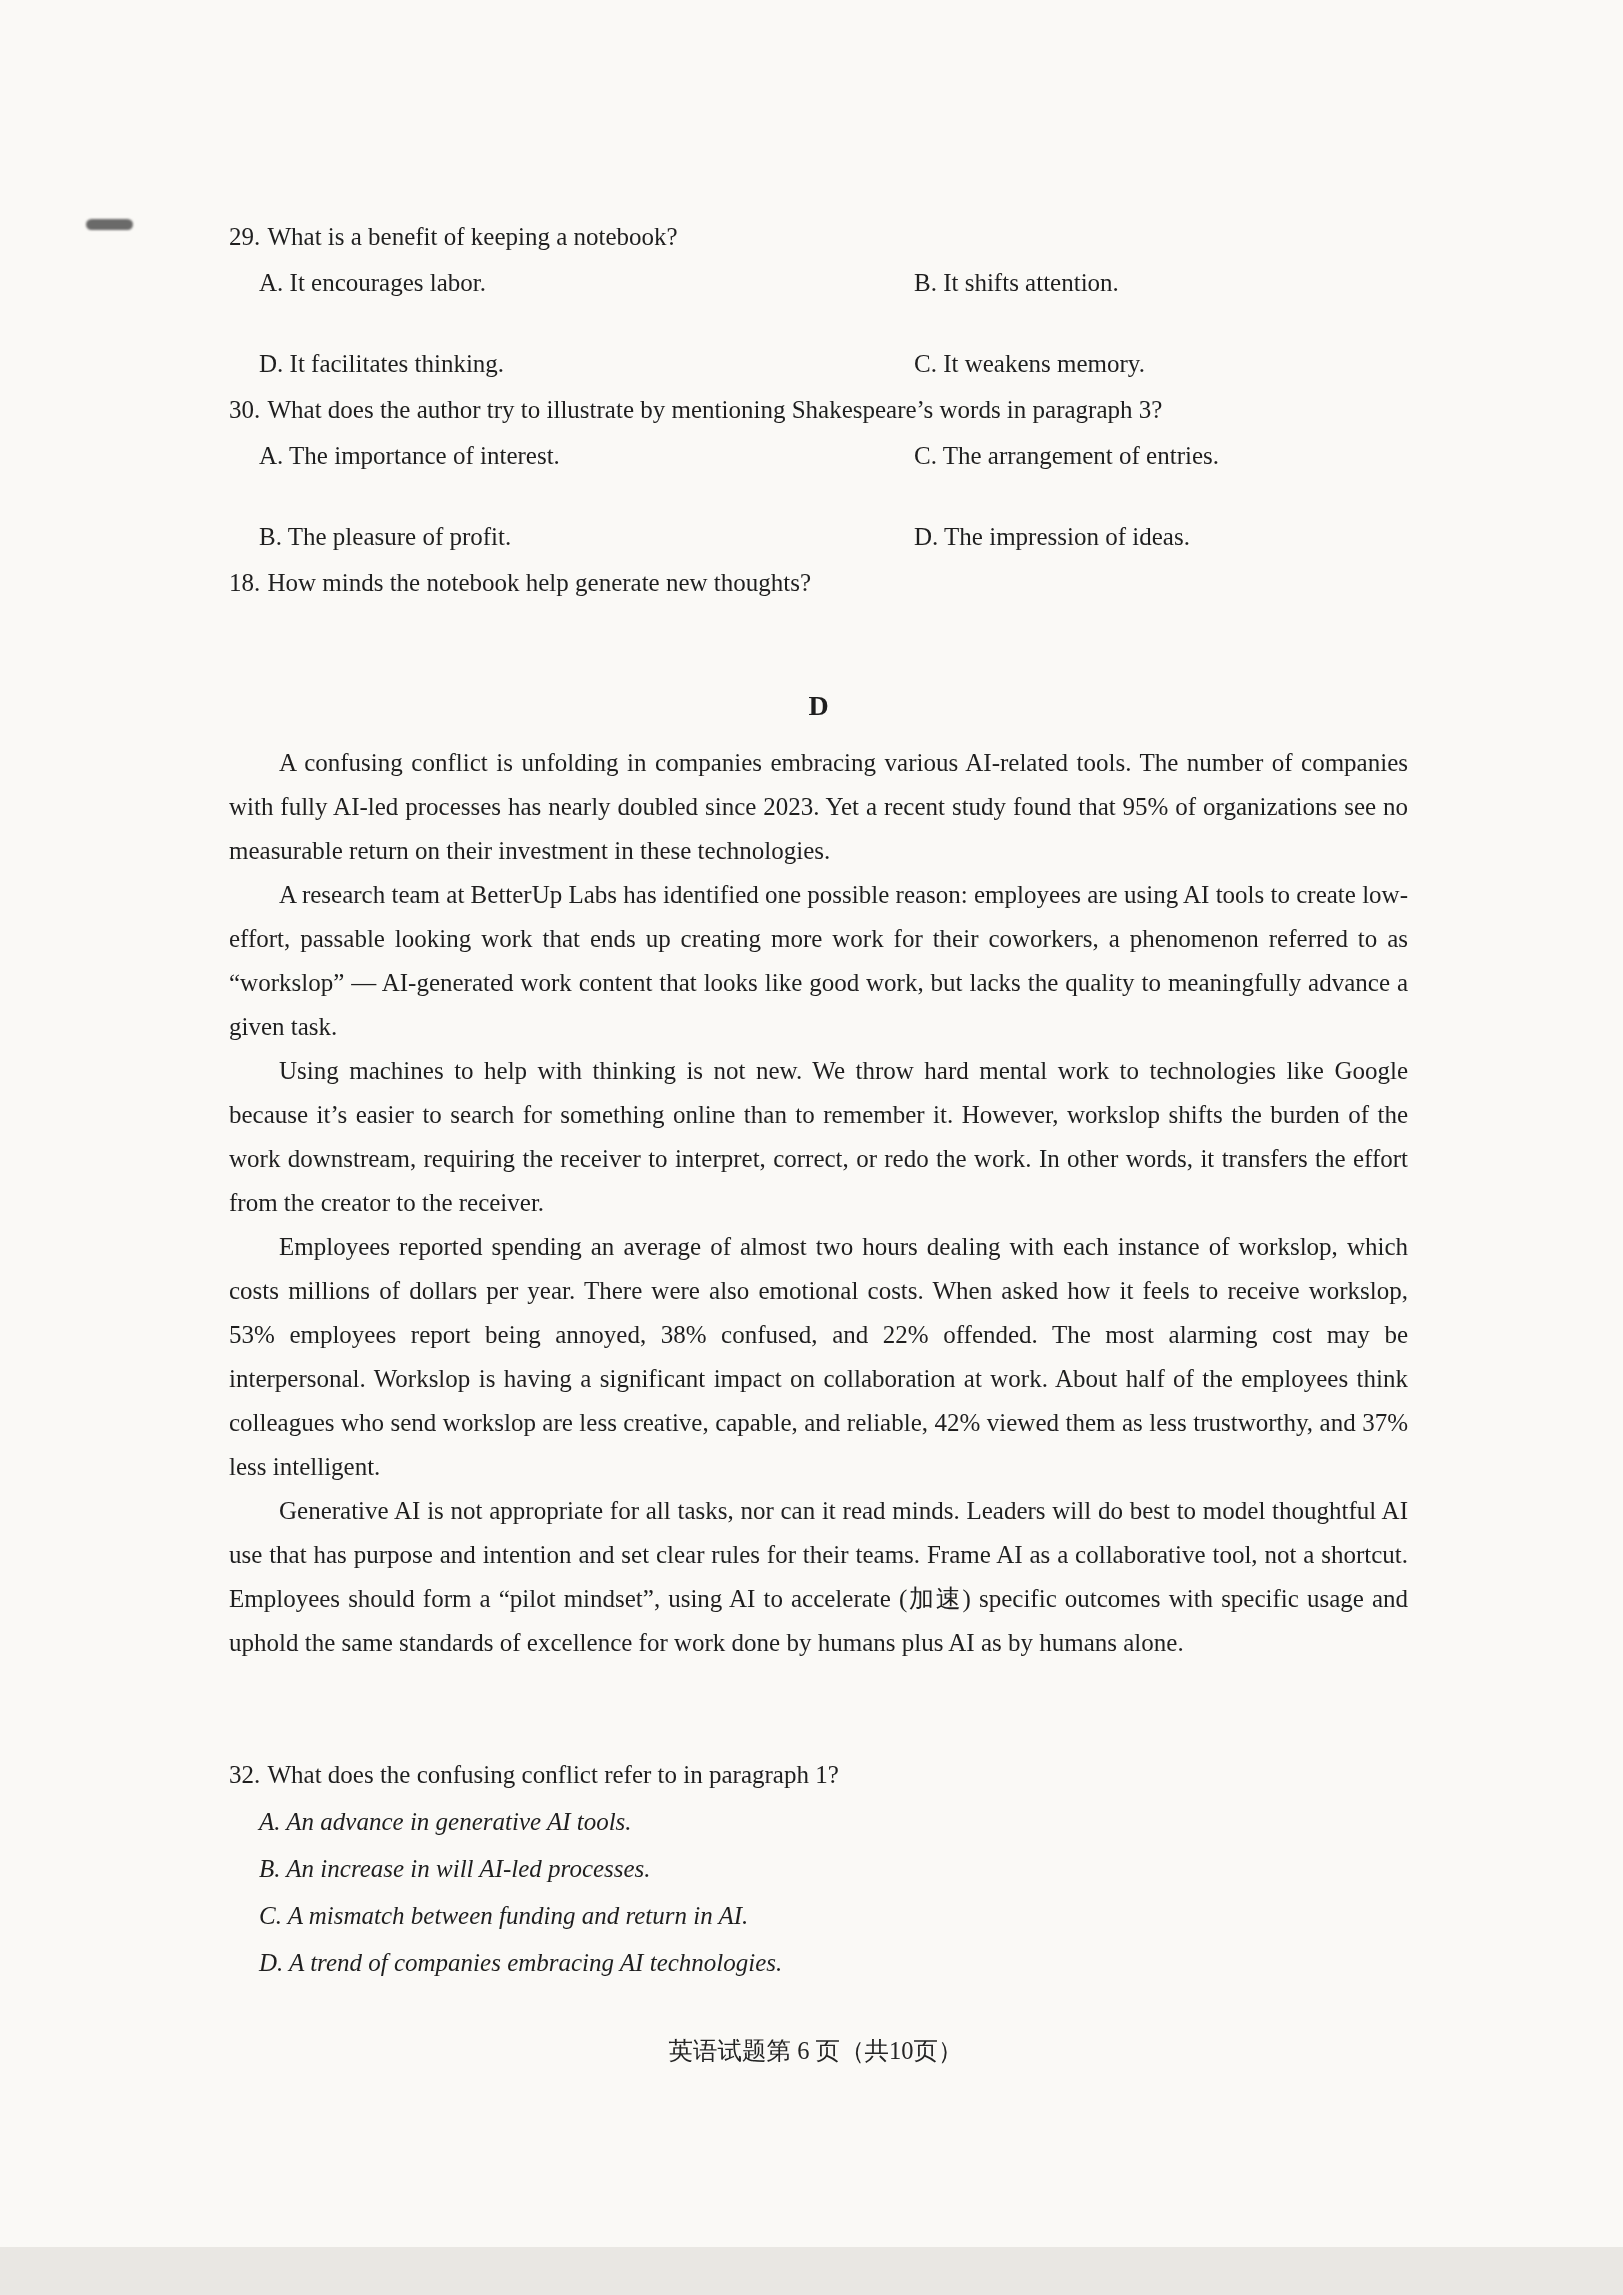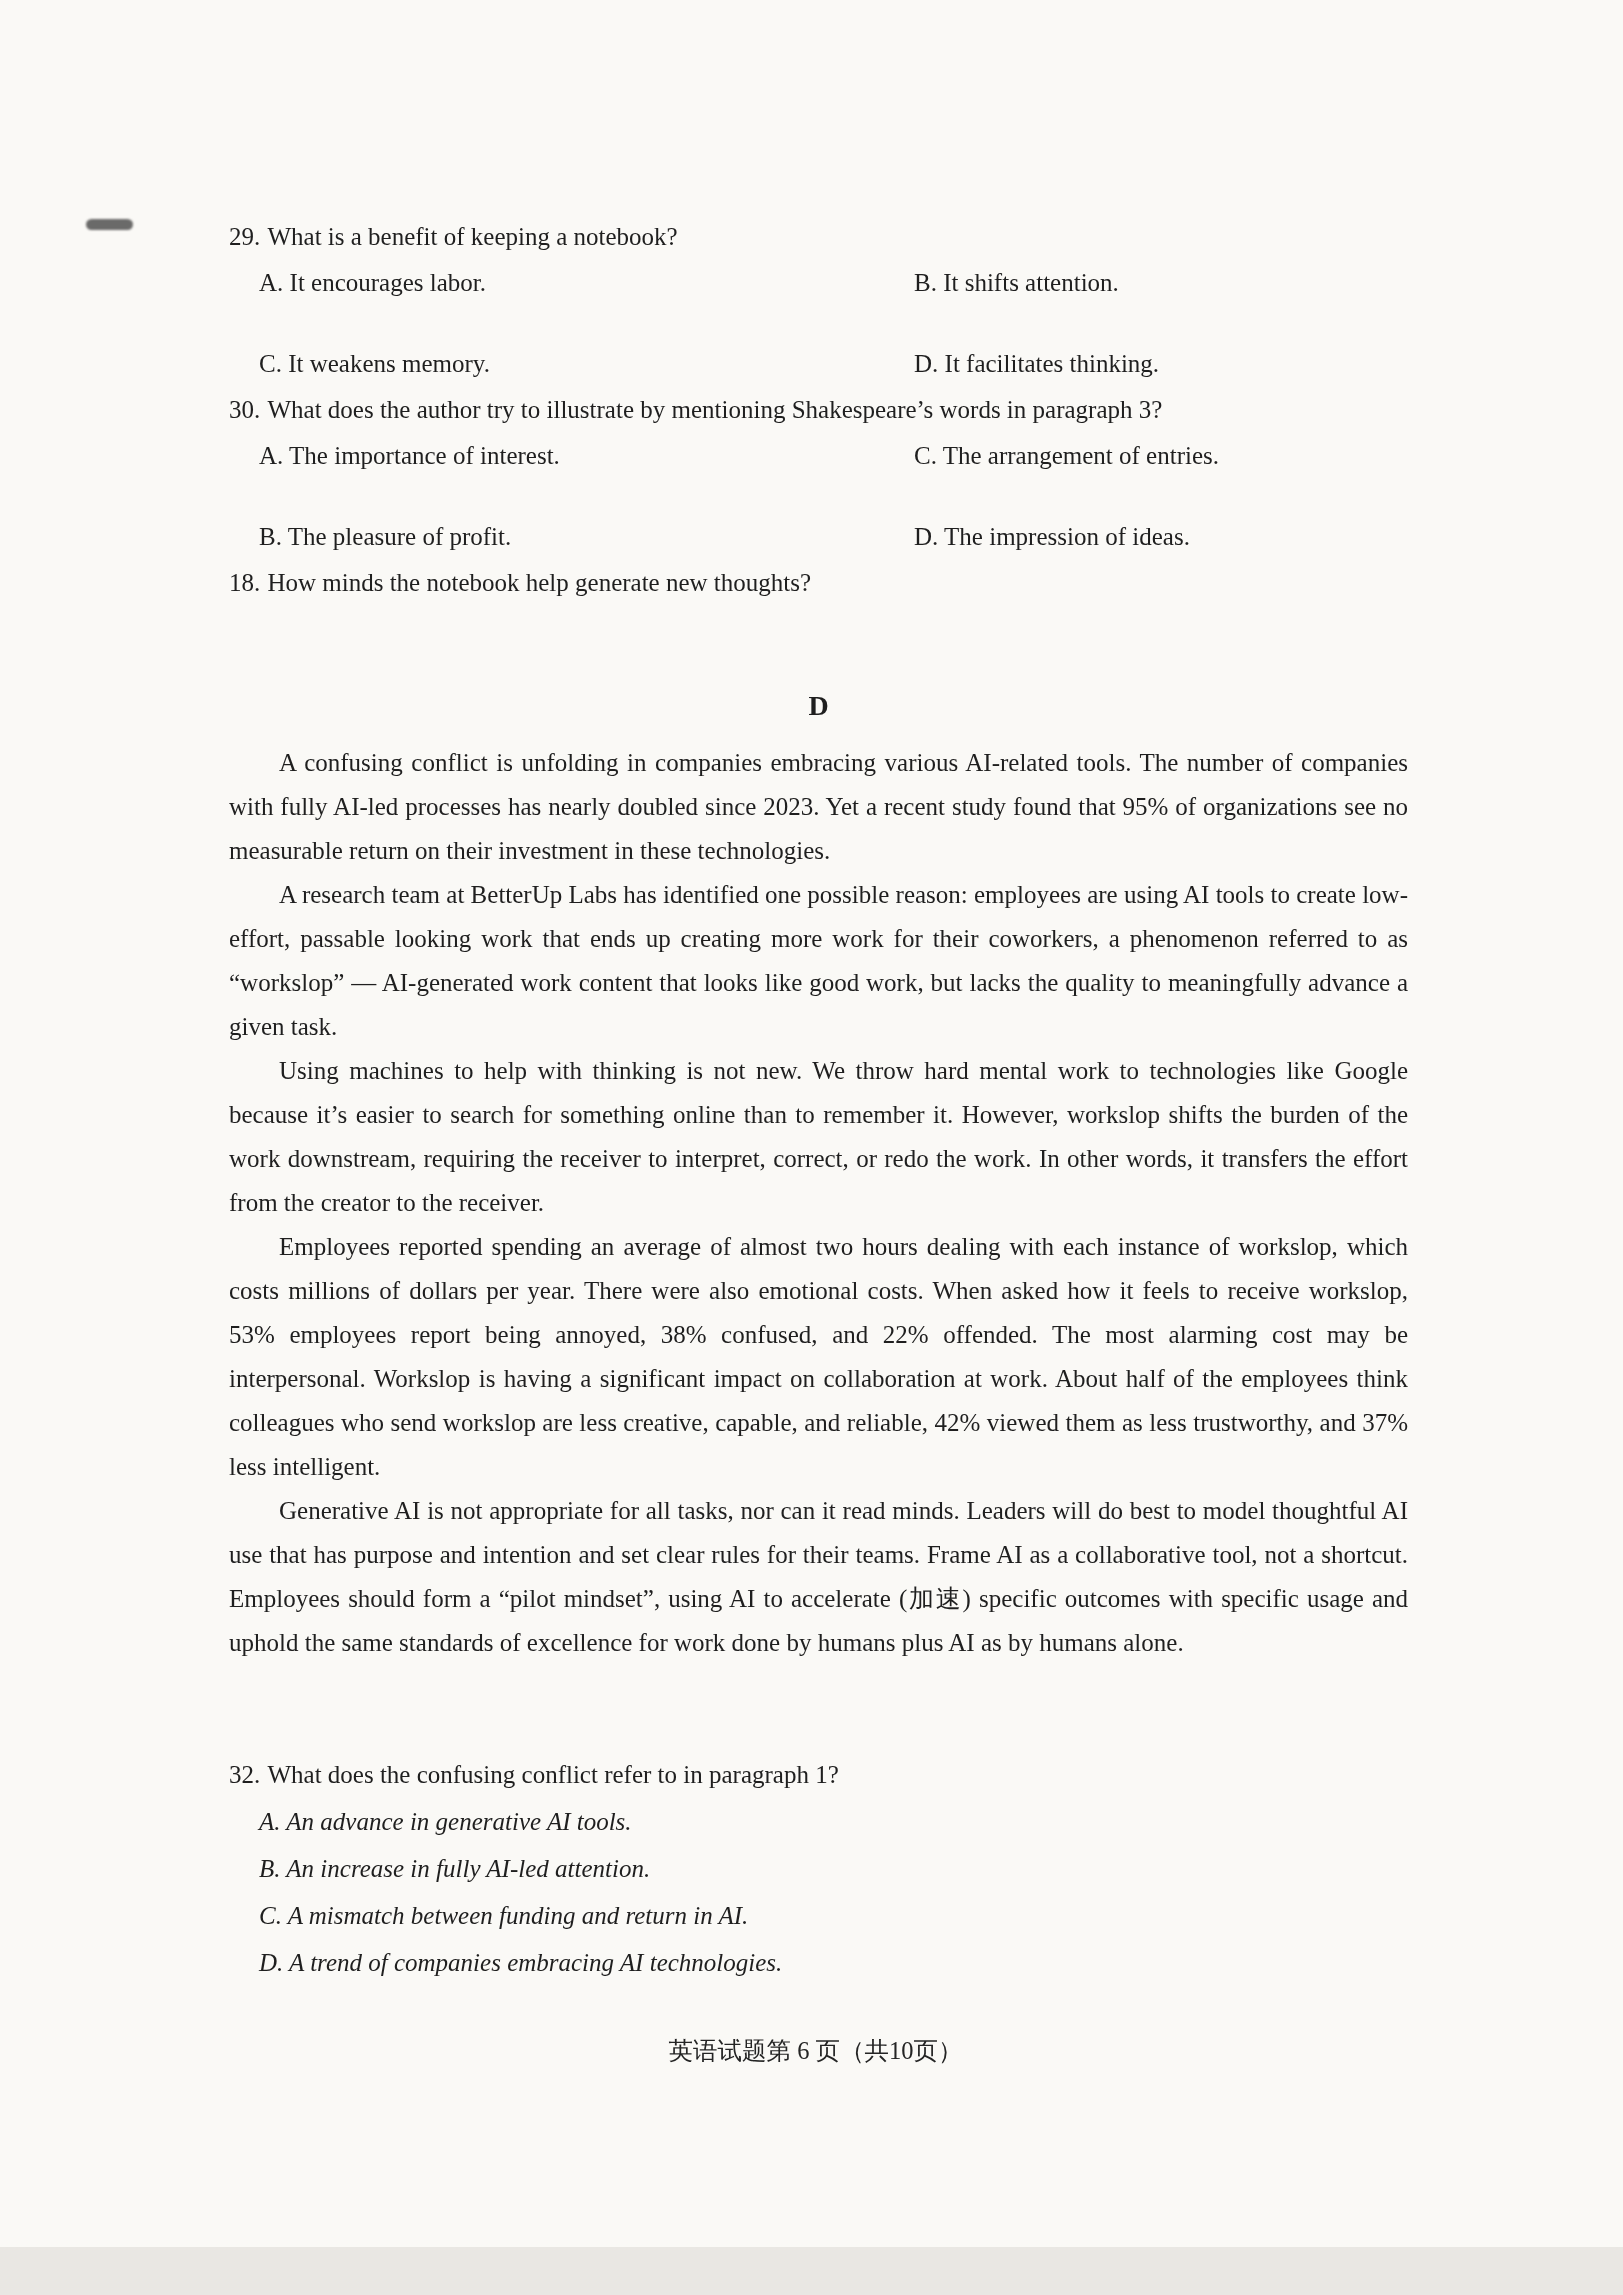--- a/index.html
+++ b/index.html
@@ -87,22 +87,22 @@
 
   <div class="scan-artifact"></div>
 
   <div class="question">
     <div class="stem">
       <span class="qnum">29.</span><span>What is a benefit of keeping a notebook?</span>
     </div>
     <div class="options">
       <span class="opt">A. It encourages labor.</span>
       <span class="opt">B. It shifts attention.</span>
+      <span class="opt">D. It facilitates thinking.</span>
       <span class="opt">C. It weakens memory.</span>
-      <span class="opt">D. It facilitates thinking.</span>
     </div>
   </div>
 
   <div class="question">
     <div class="stem">
       <span class="qnum">30.</span><span>What does the author try to illustrate by mentioning Shakespeare’s words in paragraph 3?</span>
     </div>
     <div class="options">
       <span class="opt">A. The importance of interest.</span>
       <span class="opt">C. The arrangement of entries.</span>
@@ -126,21 +126,21 @@
     <p>Employees reported spending an average of almost two hours dealing with each instance of workslop, which costs millions of dollars per year. There were also emotional costs. When asked how it feels to receive workslop, 53% employees report being annoyed, 38% confused, and 22% offended. The most alarming cost may be interpersonal. Workslop is having a significant impact on collaboration at work. About half of the employees think colleagues who send workslop are less creative, capable, and reliable, 42% viewed them as less trustworthy, and 37% less intelligent.</p>
     <p>Generative AI is not appropriate for all tasks, nor can it read minds. Leaders will do best to model thoughtful AI use that has purpose and intention and set clear rules for their teams. Frame AI as a collaborative tool, not a shortcut. Employees should form a “pilot mindset”, using AI to accelerate (加速) specific outcomes with specific usage and uphold the same standards of excellence for work done by humans plus AI as by humans alone.</p>
   </div>
 
   <div class="question question-vertical">
     <div class="stem">
       <span class="qnum">32.</span><span>What does the confusing conflict refer to in paragraph 1?</span>
     </div>
     <div class="options-vertical">
       <span class="opt">A. An advance in generative AI tools.</span>
-      <span class="opt">B. An increase in fully AI-led attention.</span>
+      <span class="opt">B. An increase in will AI-led processes.</span>
       <span class="opt">C. A mismatch between funding and return in AI.</span>
       <span class="opt">D. A trend of companies embracing AI technologies.</span>
     </div>
   </div>
 
   <div class="footer">英语试题第 6 页（共10页）</div>
 
 </div>
 
 

